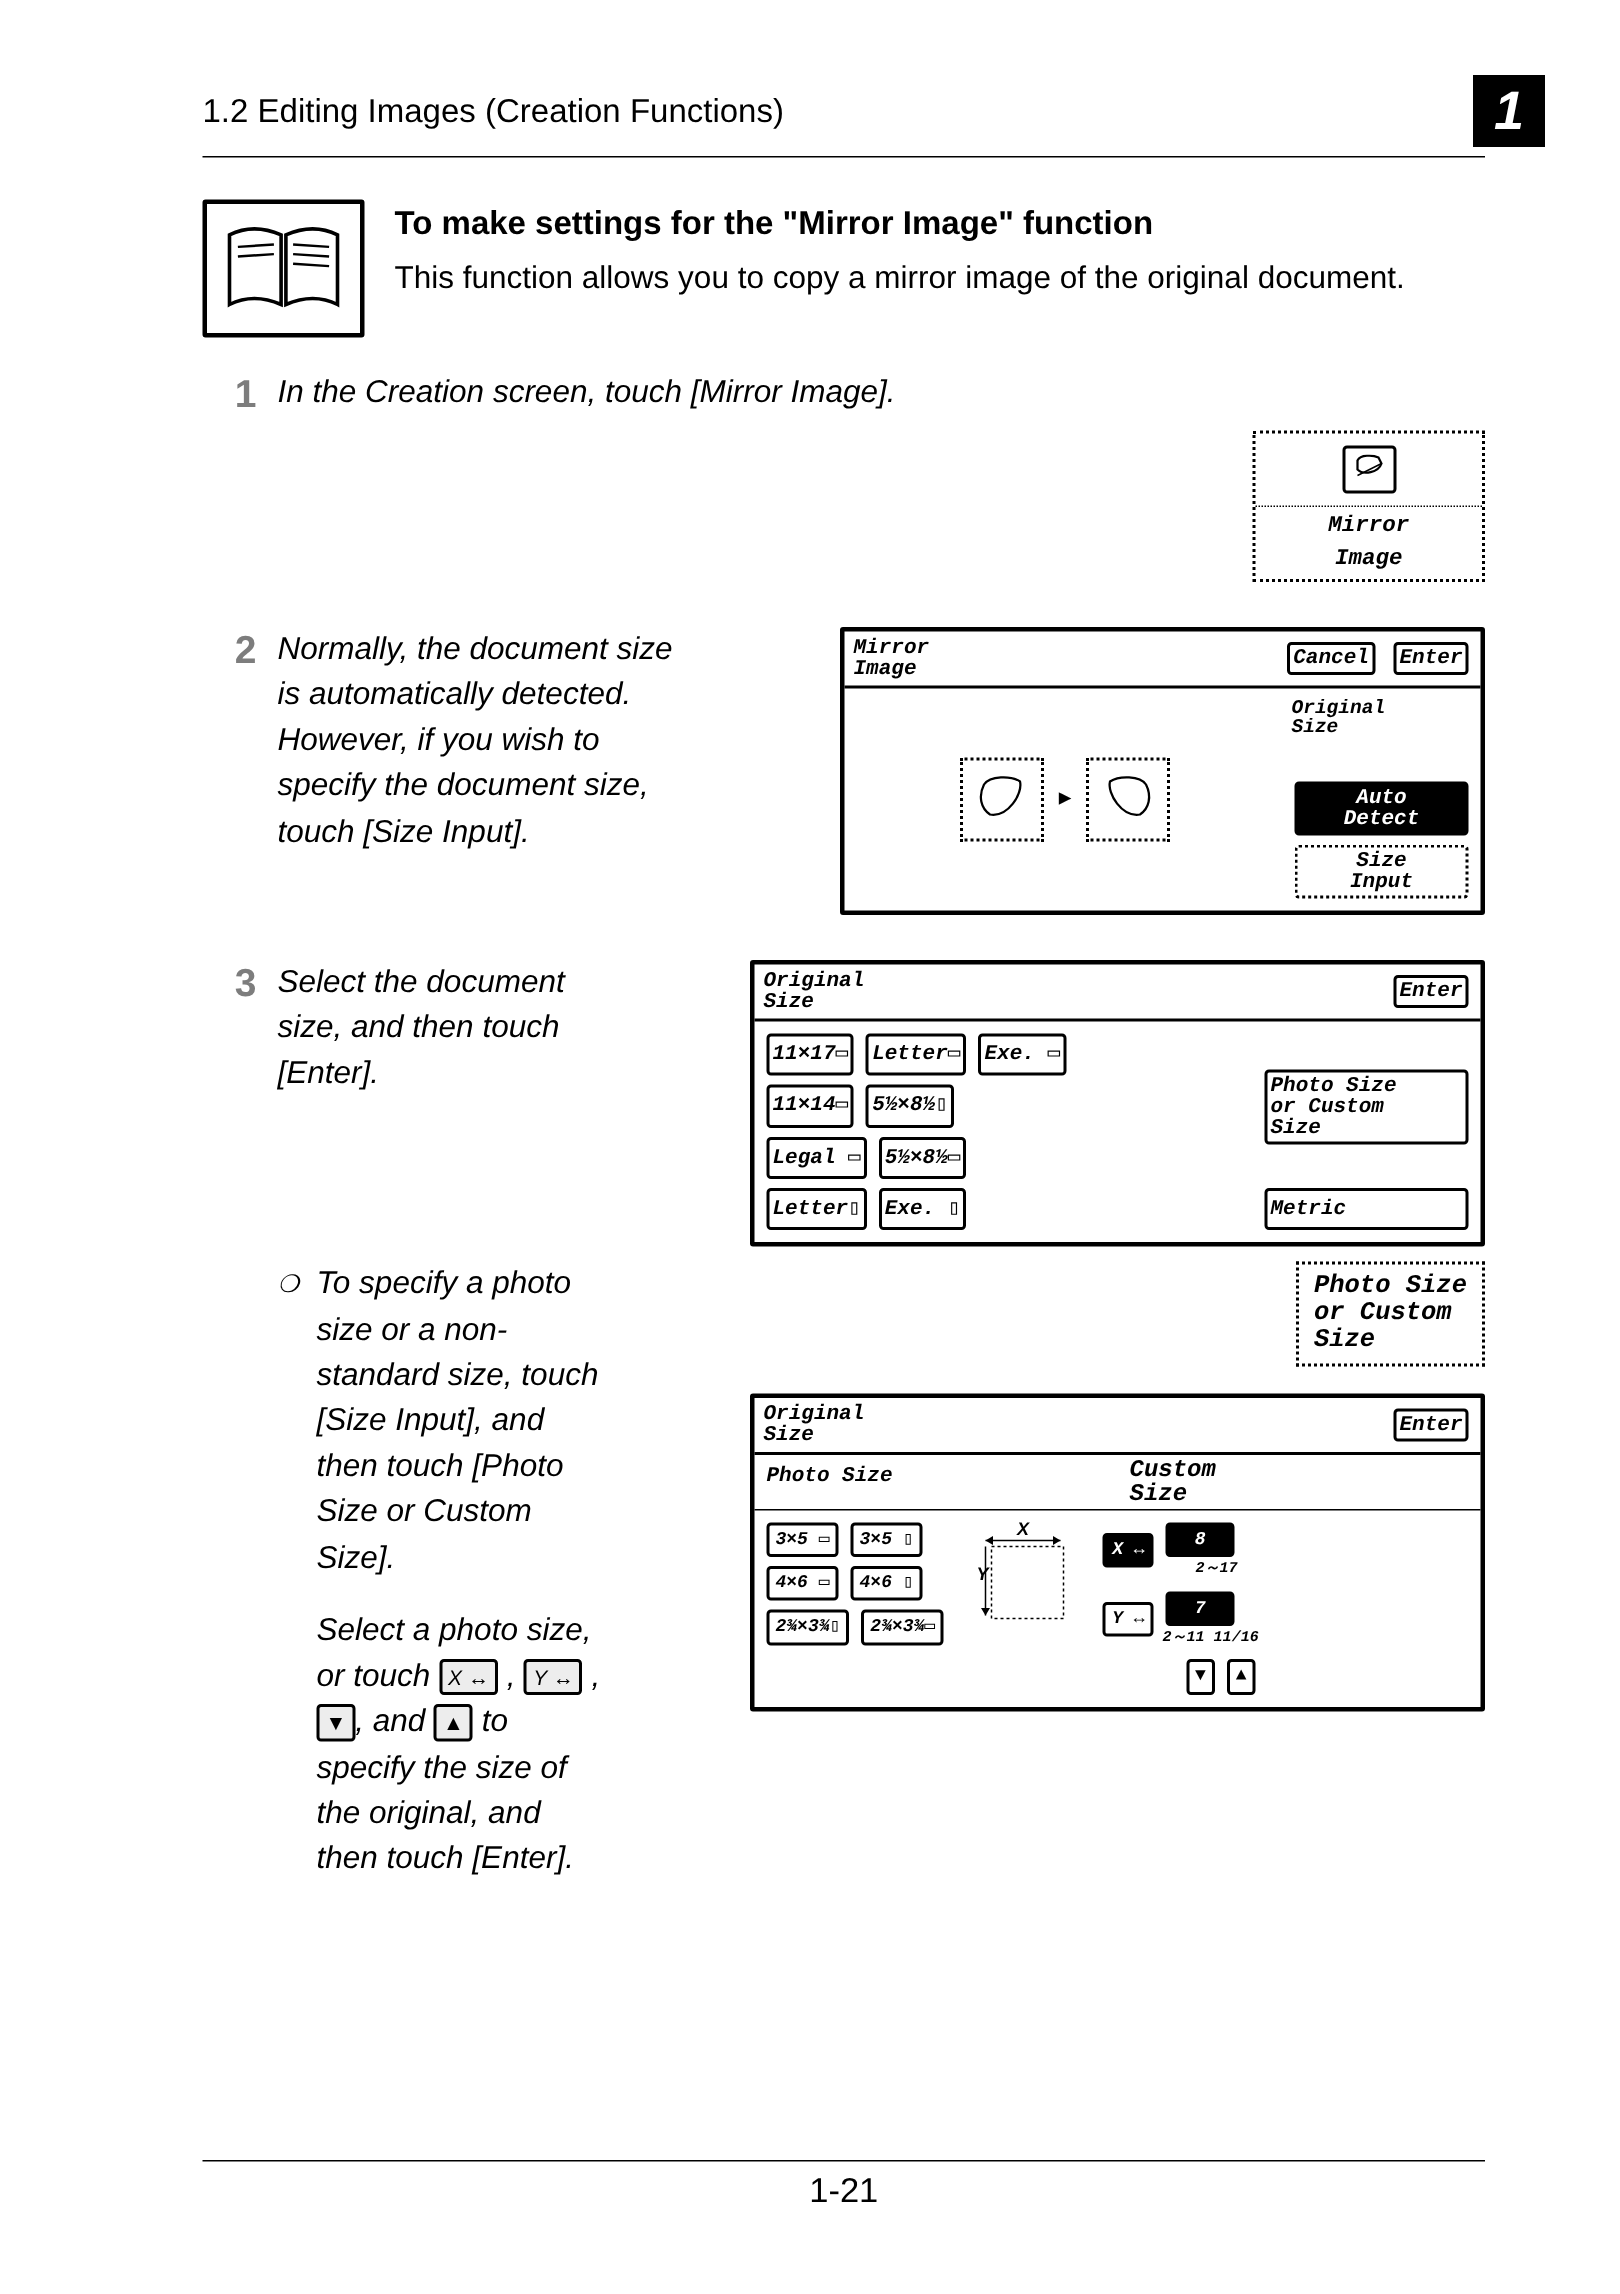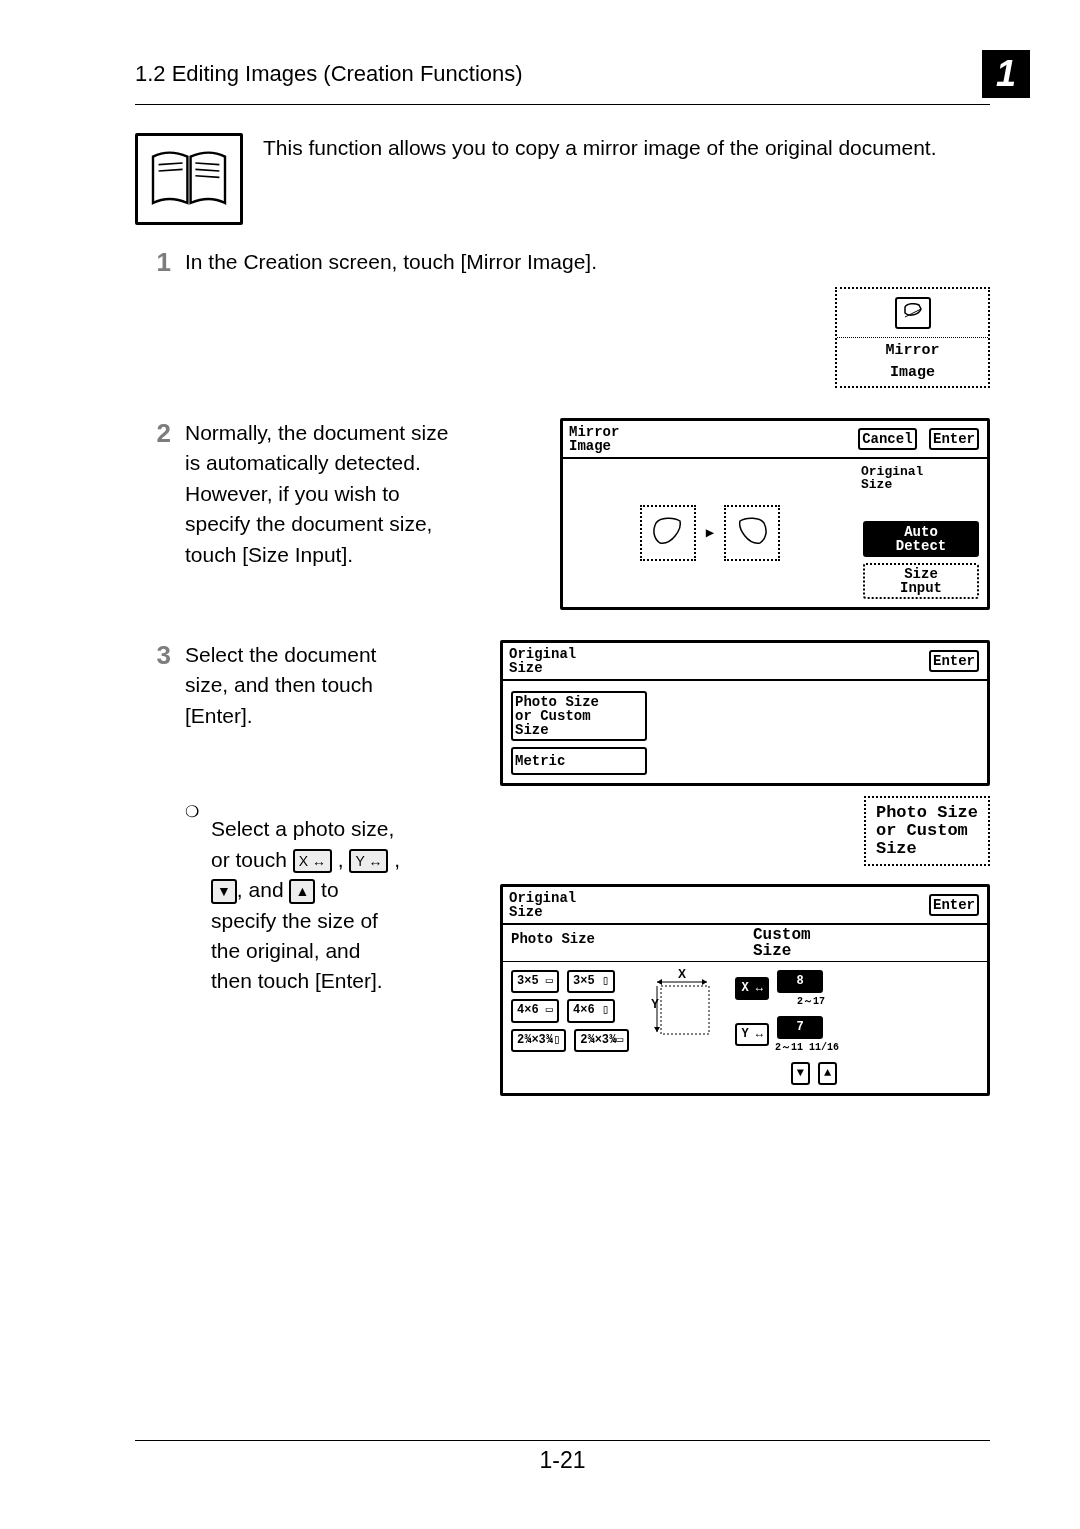--- a/index.html
+++ b/index.html
@@ -65,21 +65,21 @@
       margin-bottom: 16px;
     }
     .step-num {
       font-size: 26px;
       font-weight: bold;
       color: #7d7d7d;
       width: 36px;
       flex-shrink: 0;
       text-align: right;
     }
-    .step-body { flex: 1; font-size: 21px; line-height: 1.45; }
+    .step-body { flex: 1; font-size: 21px; line-height: 1.45; font-style: italic; }
     .step-group { display: flex; gap: 10px; }
     .step-text-col { flex: 0 0 280px; font-size: 21px; line-height: 1.45; }
     .step-text-col-narrow { flex: 0 0 195px; font-size: 21px; line-height: 1.45; }
     .step-fig-col { flex: 1; }
     .lcd-panel {
       border: 2px dotted #000;
       background: #fff;
       font-family: 'Courier New', monospace;
       font-weight: bold;
       display: inline-block;
@@ -171,20 +171,21 @@
         <path d="M5 12 Q25 2 48 12 L48 70 Q25 60 5 70 Z" fill="#fff" stroke="#000" stroke-width="3"></path>
         <path d="M52 12 Q75 2 95 12 L95 70 Q75 60 52 70 Z" fill="#fff" stroke="#000" stroke-width="3"></path>
         <line x1="12" y1="22" x2="42" y2="20" stroke="#000" stroke-width="2"></line>
         <line x1="12" y1="30" x2="42" y2="28" stroke="#000" stroke-width="2"></line>
         <line x1="58" y1="20" x2="88" y2="22" stroke="#000" stroke-width="2"></line>
         <line x1="58" y1="28" x2="88" y2="30" stroke="#000" stroke-width="2"></line>
         <line x1="58" y1="36" x2="88" y2="38" stroke="#000" stroke-width="2"></line>
       </svg>
     </div>
     <div class="intro-text">
+      <div class="intro-heading">To make settings for the "Mirror Image" function</div>
       <div>This function allows you to copy a mirror image of the original document.</div>
     </div>
   </div>
 
   <div class="step-row">
     <div class="step-num">1</div>
     <div class="step-body">
       <div>In the Creation screen, touch [Mirror Image].</div>
       <div style="display:flex; justify-content:flex-end; margin-top:10px;">
         <div class="lcd-panel" style="width:155px;">
@@ -254,36 +255,56 @@
       <div class="step-group">
         <div class="step-text-col-narrow">Select the document size, and then touch [Enter].</div>
         <div class="step-fig-col">
           <div class="screen" style="width:490px; margin-left:auto;">
             <div class="screen-title">
               <span style="white-space:pre-line; line-height:1;">Original
 Size</span>
               <span class="sbtn">Enter</span>
             </div>
             <div class="screen-body">
+              <div class="col" style="flex:1;">
+                <div class="rowflex">
+                  <span class="sbtn">11×17▭</span>
+                  <span class="sbtn">Letter▭</span>
+                  <span class="sbtn">Exe. ▭</span>
+                </div>
+                <div class="rowflex">
+                  <span class="sbtn">11×14▭</span>
+                  <span class="sbtn">5½×8½▯</span>
+                </div>
+                <div class="rowflex">
+                  <span class="sbtn">Legal ▭</span>
+                  <span class="sbtn">5½×8½▭</span>
+                </div>
+                <div class="rowflex">
+                  <span class="sbtn">Letter▯</span>
+                  <span class="sbtn">Exe. ▯</span>
+                </div>
+              </div>
               <div class="col" style="width:140px; justify-content:space-between;">
                 <div></div>
                 <div class="sbtn" style="white-space:pre-line; line-height:1;">Photo Size
 or Custom
 Size</div>
                 <div class="sbtn">Metric</div>
               </div>
             </div>
           </div>
         </div>
       </div>
 
       <div class="sub-bullet">
         <div class="circ">❍</div>
         <div class="step-group" style="flex:1;">
           <div class="step-text-col-narrow">
+            <div>To specify a photo size or a non-standard size, touch [Size Input], and then touch [Photo Size or Custom Size].</div>
             <div style="height:18px;"></div>
             <div>
               <span>Select a photo size, or touch </span>
               <span class="small-inline-btn">X ↔</span><span> , </span>
               <span class="small-inline-btn">Y ↔</span><span> , </span>
               <span class="small-inline-btn">▼</span><span>, and </span>
               <span class="small-inline-btn">▲</span>
               <span> to specify the size of the original, and then touch [Enter].</span>
             </div>
           </div>

